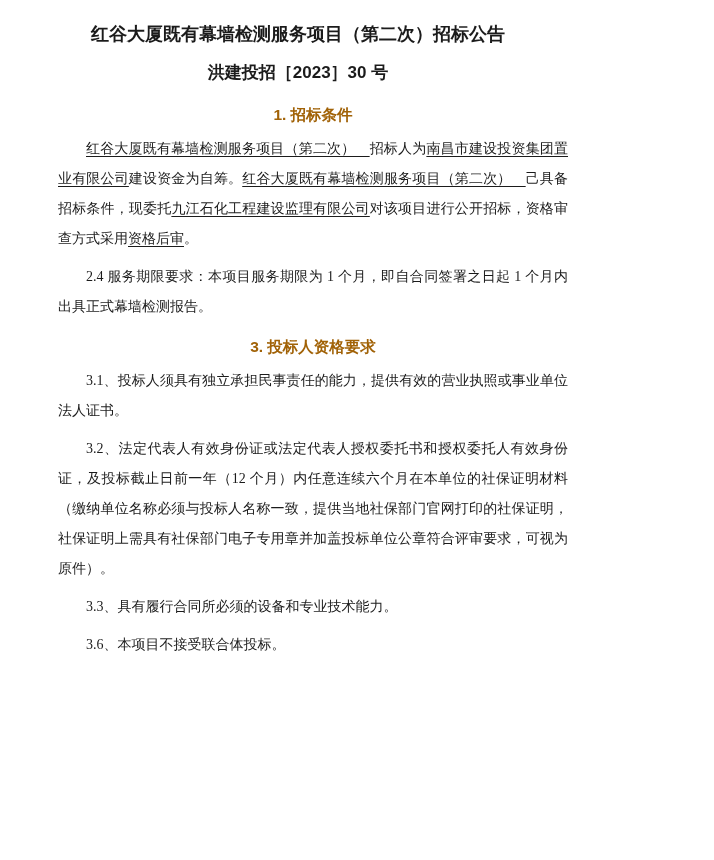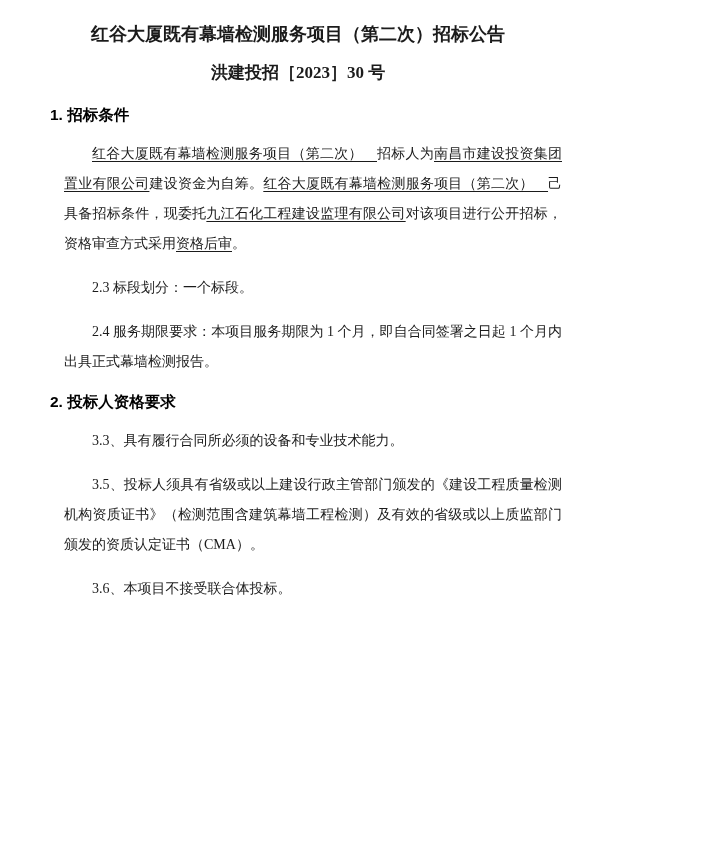--- a/index.html
+++ b/index.html
@@ -14,32 +14,33 @@
   .doc-title {
     margin:22px 40px 0 40px;
     font-size:18px; line-height:24px;
     font-weight:bold; text-align:center;
     font-family:"Liberation Sans","DejaVu Sans",sans-serif;
   }
   .doc-number {
     margin:15px 0 0 0;
     font-size:17px; line-height:23px;
     font-weight:bold; text-align:center;
-    font-family:Liberation Serif, serif;
+    font-family:Liberation Sans, sans-serif;
   }
   .doc-body { padding:6px 20px 0 50px; }
   .sec-heading {
     margin:14px 0 9px 0;
     font-size:15.5px; line-height:21px;
     font-weight:bold;
     font-family:"Liberation Sans","DejaVu Sans",sans-serif;
-    color:#000000;
+    color:#a16207;
+    text-align:center;
   }
   .para {
-    margin:14px;
+    margin:8px;
     font-size:14px; line-height:30px;
     text-align:justify;
     text-indent:2em;
     color:#1b1b1b;
   }
   .run.underline {
     text-decoration:underline;
     text-decoration-thickness:1px;
     text-underline-offset:3px;
   }
@@ -55,25 +56,25 @@
 <body>
 
 <div class="page">
 
   <h1 class="doc-title">红谷大厦既有幕墙检测服务项目（第二次）招标公告</h1>
   <h2 class="doc-number">洪建投招［2023］30 号</h2>
 
   <div class="doc-body">
       <h3 class="sec-heading">1. 招标条件</h3>
       <p class="para"><span class="run underline">红谷大厦既有幕墙检测服务项目（第二次）　</span><span class="run">招标人为</span><span class="run underline">南昌市建设投资集团置业有限公司</span><span class="run">建设资金为自筹。</span><span class="run underline">红谷大厦既有幕墙检测服务项目（第二次）　</span><span class="run">己具备招标条件，现委托</span><span class="run underline">九江石化工程建设监理有限公司</span><span class="run">对该项目进行公开招标，资格审查方式采用</span><span class="run underline">资格后审</span><span class="run">。</span></p>
-      <p class="para"><span class="run">2.3 标段划分：一个标段。</span></p>
       <p class="para"><span class="run">2.4 服务期限要求：本项目服务期限为 1 个月，即自合同签署之日起 1 个月内出具正式幕墙检测报告。</span></p>
-      <h3 class="sec-heading">2. 投标人资格要求</h3>
+      <h3 class="sec-heading">3. 投标人资格要求</h3>
+      <p class="para"><span class="run">3.1、投标人须具有独立承担民事责任的能力，提供有效的营业执照或事业单位法人证书。</span></p>
+      <p class="para"><span class="run">3.2、法定代表人有效身份证或法定代表人授权委托书和授权委托人有效身份证，及投标截止日前一年（12 个月）内任意连续六个月在本单位的社保证明材料（缴纳单位名称必须与投标人名称一致，提供当地社保部门官网打印的社保证明，社保证明上需具有社保部门电子专用章并加盖投标单位公章符合评审要求，可视为原件）。</span></p>
       <p class="para"><span class="run">3.3、具有履行合同所必须的设备和专业技术能力。</span></p>
-      <p class="para"><span class="run">3.5、投标人须具有省级或以上建设行政主管部门颁发的《建设工程质量检测机构资质证书》（检测范围含建筑幕墙工程检测）及有效的省级或以上质监部门颁发的资质认定证书（CMA）。</span></p>
       <p class="para"><span class="run">3.6、本项目不接受联合体投标。</span></p>
     </div>
 
   <svg class="seal" viewBox="0 0 170 170" aria-hidden="true">
     <g opacity="0.8" transform="rotate(-15 85 85)">
       <circle cx="85" cy="85" r="76" fill="none" stroke="#c05a56" stroke-width="5.5"></circle>
       <polygon points="85,51 93.2,73.7 117.3,74.5 98.3,89.3 105,112.5 85,99 65,112.5 71.7,89.3 52.7,74.5 76.8,73.7" fill="#d68e8c" stroke="#b3524f" stroke-width="1.5"></polygon>
       <defs>
         <path id="sealArc" d="M 52,142 A 66,66 0 1 1 118,142" fill="none"></path>
       </defs>

